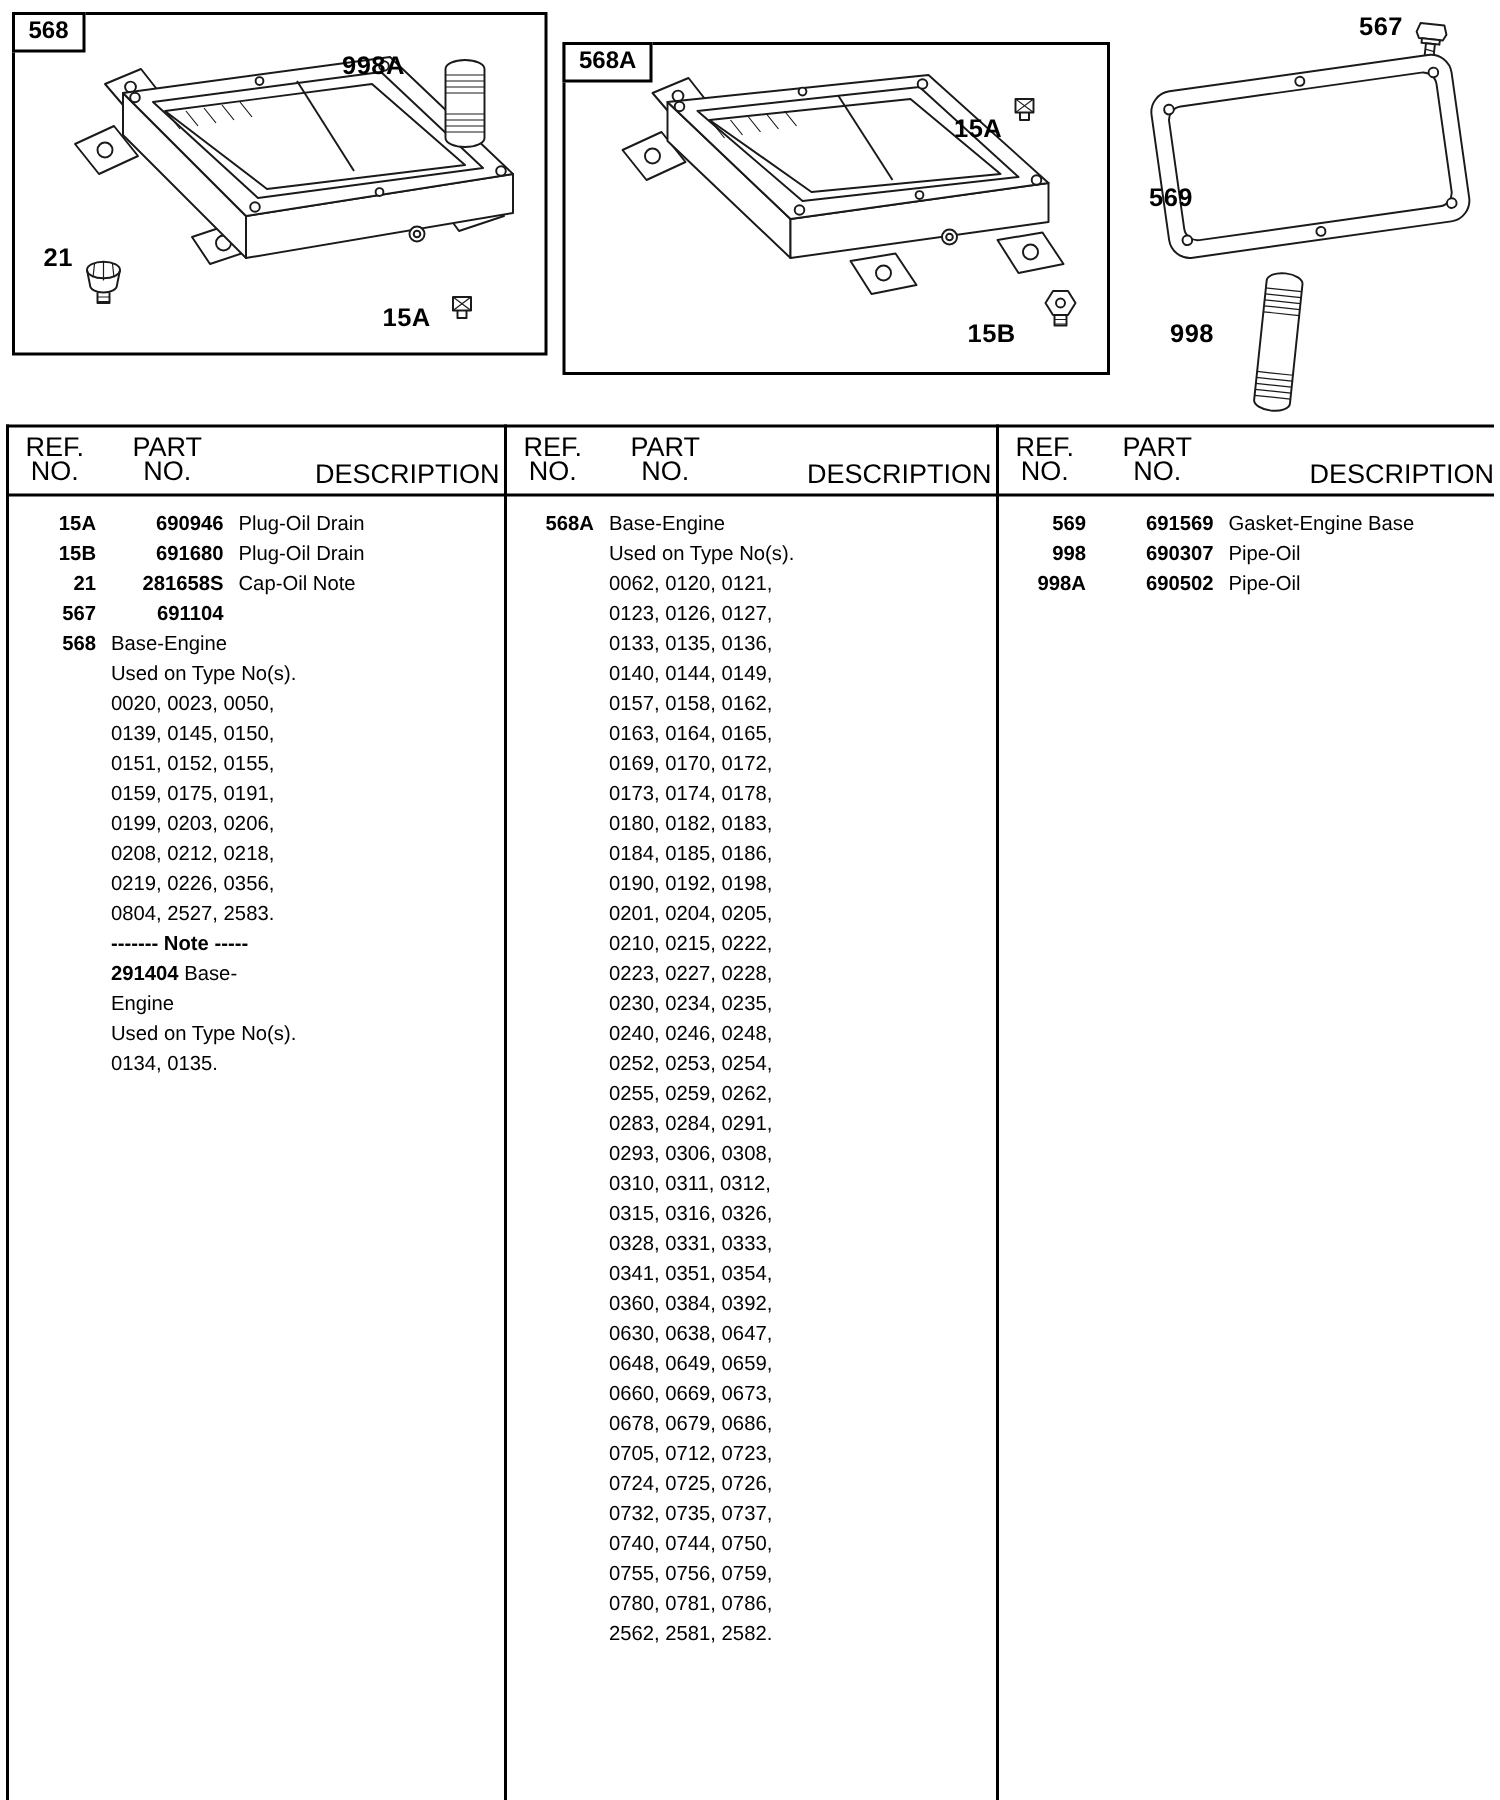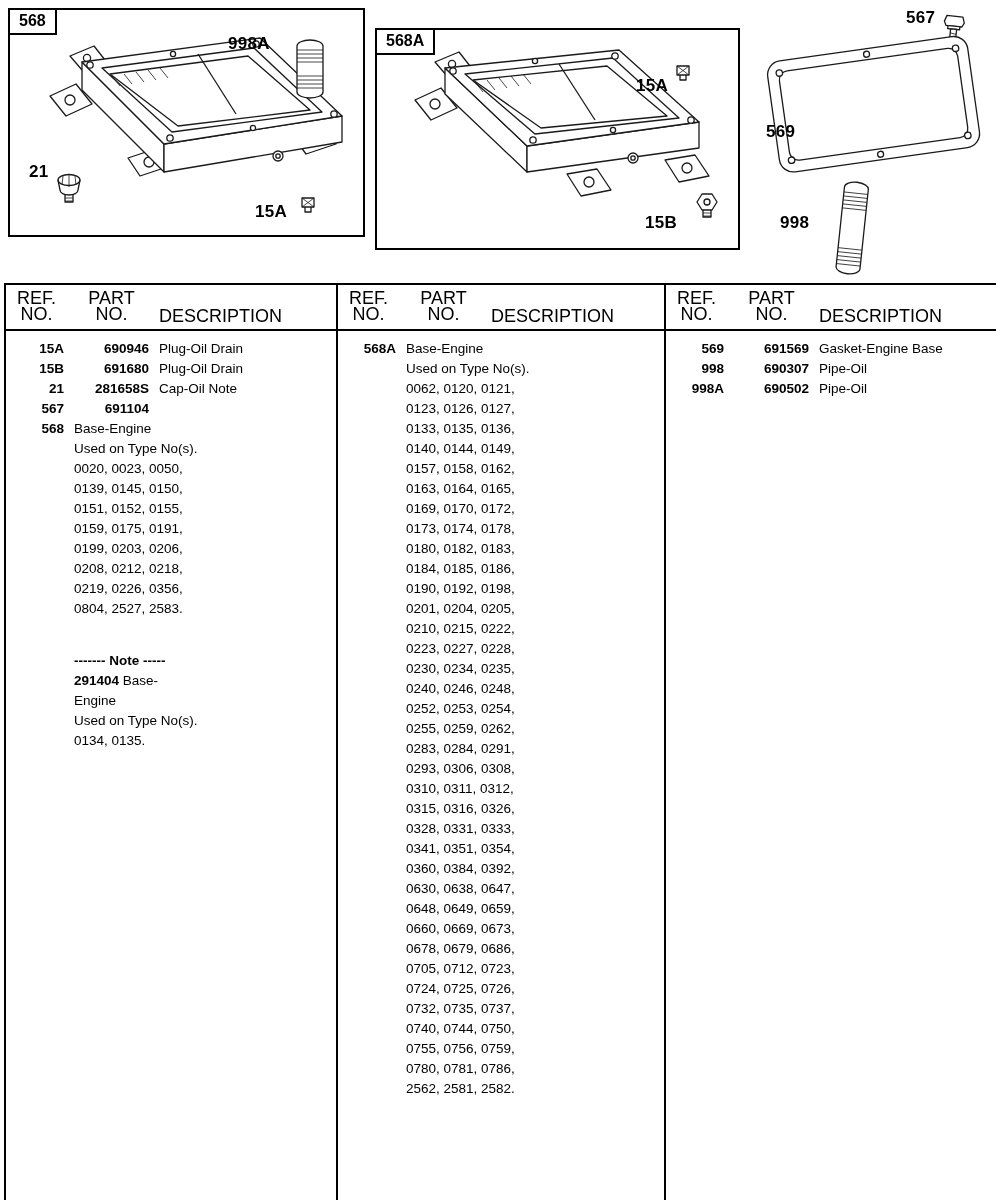--- a/index.html
+++ b/index.html
@@ -20,27 +20,27 @@
   
   .table-area { position:absolute; left:0; top:283px; width:1000px; height:917px; }
   .hrule { position:absolute; left:4px; right:4px; height:2px; background:#000; }
   .vrule { position:absolute; top:0; bottom:0; width:2px; background:#000; }
   .tgrid { position:absolute; left:5px; top:0; width:995px; height:100%;
            display:grid; grid-template-columns:332px 328px 335px; }
   .tcol { padding:0 4px 0 4px; }
   .chead, .prow { display:grid; grid-template-columns:55px 75px 1fr; column-gap:10px; }
   .chead { height:46px; padding-top:7px; font-size:18px; line-height:16px; }
   .h-ref, .h-part { text-align:center; }
-  .h-desc { text-align:left; align-self:end; padding-bottom:5px; }
+  .h-desc { text-align:right; align-self:end; padding-bottom:5px; }
   .rows { padding-top:10px; }
   .prow { font-size:13.5px; }
   .cell-ref, .cell-part { text-align:right; font-weight:bold; line-height:20px; }
   .cell-desc { line-height:20px; }
   .dline { line-height:20px; white-space:nowrap; }
-  .b { font-weight:bold;margin-top:32px; }
+  .b { font-weight:bold; }
 
   svg { display:block; }
   .ink { stroke:#1a1a1a; fill:#fff; stroke-width:1.3; stroke-linejoin:round; }
   .thin { stroke:#1a1a1a; fill:none; stroke-width:0.8; }
   .open { stroke:#1a1a1a; fill:none; stroke-width:1.3; stroke-linejoin:round; }
 </style>
 </head>
 <body>
 
 <div class="diagram-area">

